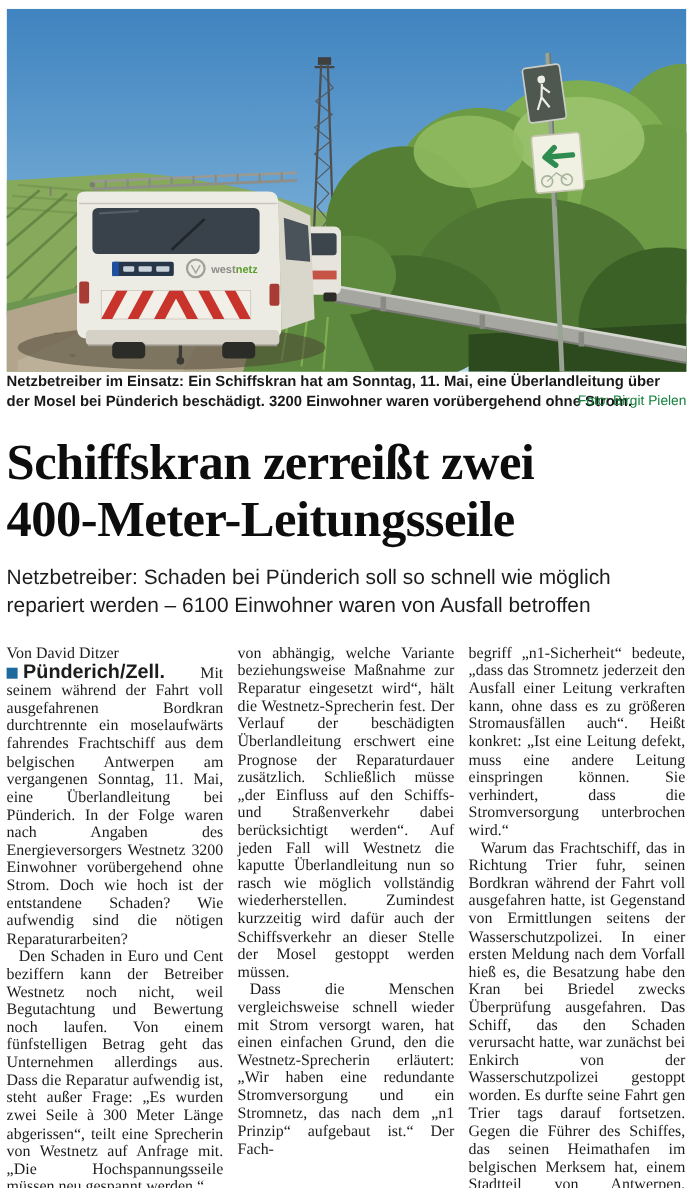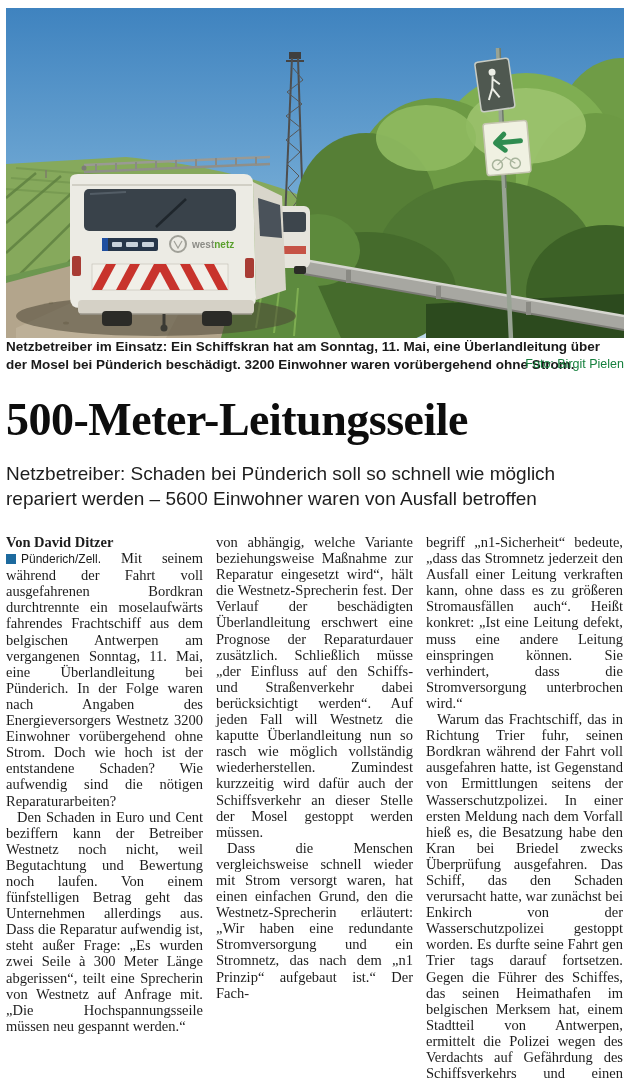--- a/index.html
+++ b/index.html
@@ -7,25 +7,25 @@
   .page{padding:8px 6px 0 6px;width:618px;}
   figure{margin:0;width:584px;}
   svg.photo{display:block;width:618px;height:330px;}
   figcaption{position:relative;margin-top:0;width:618px;font-weight:bold;font-size:13.5px;line-height:18px;color:#191919;}
   .credit{position:absolute;right:0;bottom:1px;font-weight:normal;font-size:12.5px;color:#15803d;}
   h1{font-family:"Liberation Serif",serif;font-weight:bold;font-size:46px;line-height:52px;letter-spacing:-0.5px;margin:20px 0 0 0;color:#0d0d0d;}
   h1 .hl{display:block;}
   .subhead{margin-top:15px;font-size:19px;line-height:25px;font-weight:400;color:#1d1d1d;width:604px;}
   .columns{display:flex;gap:13px;margin-top:23px;}
   .col{width:197px;}
-  .byline{font-weight:bold;font-size:13.5px;line-height:16px;margin:0 0 21px 0;color:#151515;}
+  .byline{font-weight:normal;font-size:13.5px;line-height:16px;margin:0 0 21px 0;color:#151515;}
   .col p{margin:0;font-family:"Liberation Serif",serif;font-size:14.5px;line-height:16.1px;text-align:justify;color:#1c1c1c;hyphens:auto;-webkit-hyphens:auto;}
   .col p.ind{text-indent:11px;}
   .bullet{display:inline-block;width:10px;height:10px;background:#1d6a9e;margin-right:5px;vertical-align:-1px;}
-  .lead-in{font-family:"Liberation Sans",sans-serif;font-weight:normal;font-size:12px;}
+  .lead-in{font-family:"Liberation Sans",sans-serif;font-weight:bold;font-size:18px;}
 </style>
 </head>
 <body>
 
 <div class="page">
 
   <figure>
     <svg class="photo" viewBox="0 0 618 330" aria-hidden="true">
       <defs>
         <linearGradient id="sky" x1="0" y1="0" x2="0" y2="1">
@@ -174,24 +174,25 @@
       </g>
     </svg>
 
     <figcaption>
       <span>Netzbetreiber im Einsatz: Ein Schiffskran hat am Sonntag, 11. Mai, eine Überlandleitung über der Mosel bei Pünderich beschädigt. 3200 Einwohner waren vorübergehend ohne Strom.</span>
       <span class="credit">Foto: Birgit Pielen</span>
     </figcaption>
   </figure>
 
   <h1>
-      <span class="hl">500-Meter-Leitungsseile</span>
+      <span class="hl">Schiffskran zerreißt zwei</span>
+      <span class="hl">400-Meter-Leitungsseile</span>
     </h1>
 
-  <div class="subhead">Netzbetreiber: Schaden bei Pünderich soll so schnell wie möglich repariert werden – 5600 Einwohner waren von Ausfall betroffen</div>
+  <div class="subhead">Netzbetreiber: Schaden bei Pünderich soll so schnell wie möglich repariert werden – 6100 Einwohner waren von Ausfall betroffen</div>
 
   <div class="columns">
     <div class="col">
       <p class="byline">Von David Ditzer</p>
       <p><span class="bullet"></span><span class="lead-in">Pünderich/Zell.</span> <span>Mit seinem während der Fahrt voll ausgefahrenen Bordkran durchtrennte ein moselaufwärts fahrendes Frachtschiff aus dem belgischen Antwerpen am vergangenen Sonntag, 11. Mai, eine Überlandleitung bei Pünderich. In der Folge waren nach Angaben des Energieversorgers Westnetz 3200 Einwohner vorübergehend ohne Strom. Doch wie hoch ist der entstandene Schaden? Wie aufwendig sind die nötigen Reparaturarbeiten?</span></p>
       <p class="ind">Den Schaden in Euro und Cent beziffern kann der Betreiber Westnetz noch nicht, weil Begutachtung und Bewertung noch laufen. Von einem fünfstelligen Betrag geht das Unternehmen allerdings aus. Dass die Reparatur aufwendig ist, steht außer Frage: „Es wurden zwei Seile à 300 Meter Länge abgerissen“, teilt eine Sprecherin von Westnetz auf Anfrage mit. „Die Hochspannungsseile müssen neu gespannt werden.“</p>
 
     </div>
     <div class="col">
       <p>von abhängig, welche Variante beziehungsweise Maßnahme zur Reparatur eingesetzt wird“, hält die Westnetz-Sprecherin fest. Der Verlauf der beschädigten Überlandleitung erschwert eine Prognose der Reparaturdauer zusätzlich. Schließlich müsse „der Einfluss auf den Schiffs- und Straßenverkehr dabei berücksichtigt werden“. Auf jeden Fall will Westnetz die kaputte Überlandleitung nun so rasch wie möglich vollständig wiederherstellen. Zumindest kurzzeitig wird dafür auch der Schiffsverkehr an dieser Stelle der Mosel gestoppt werden müssen.</p>

